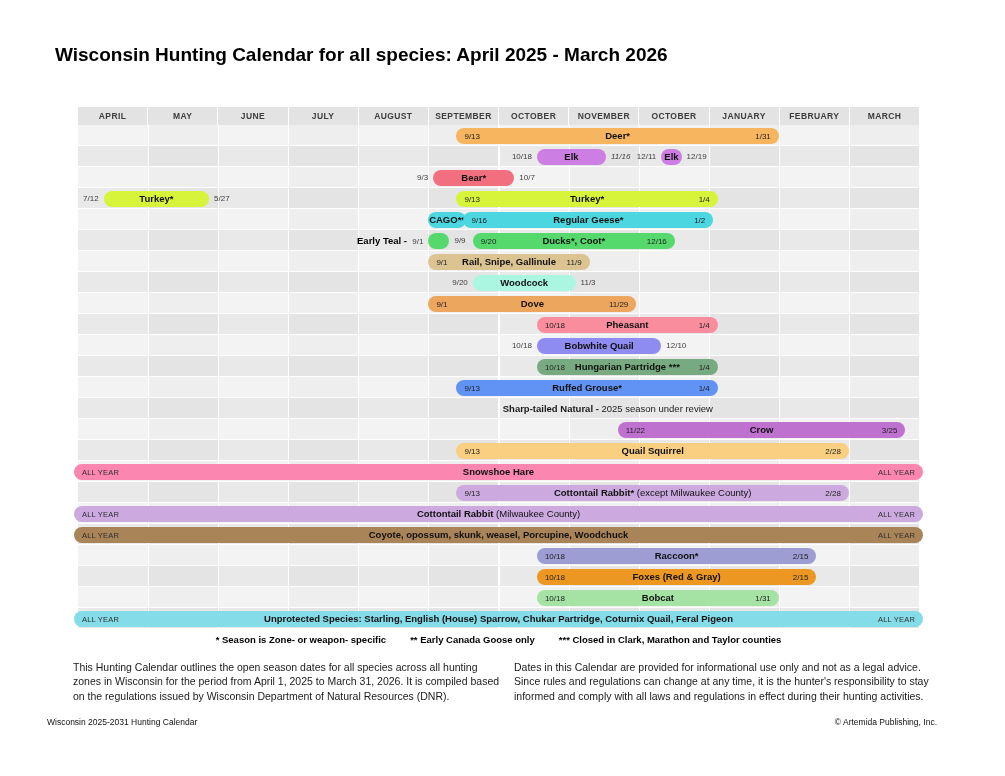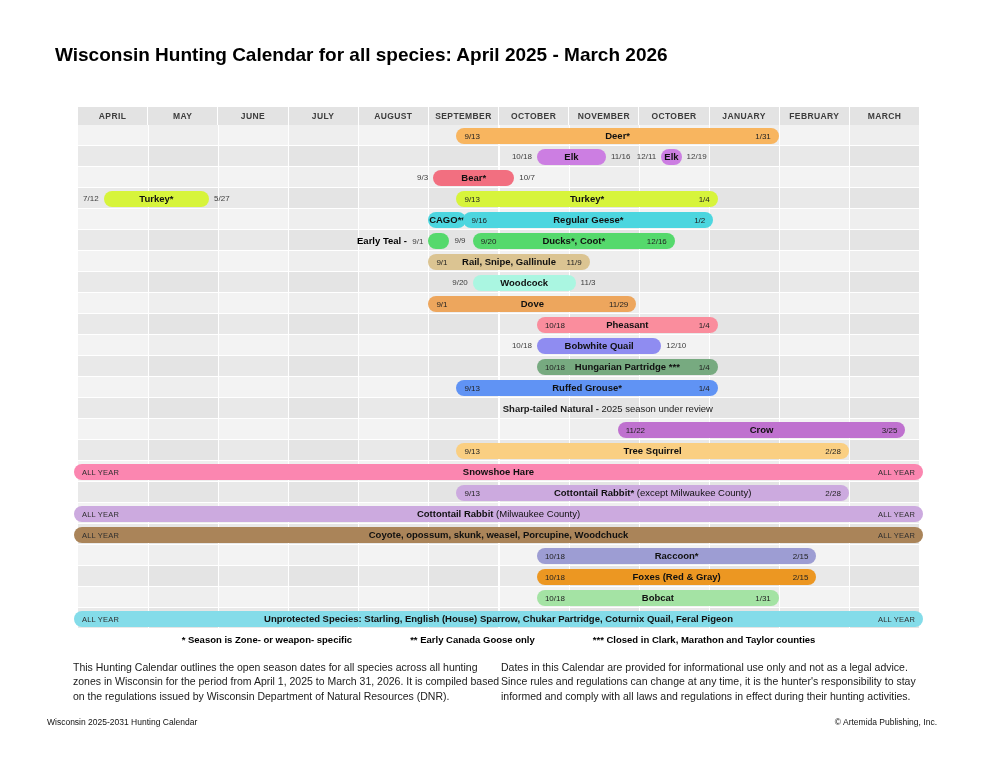--- a/index.html
+++ b/index.html
@@ -32,23 +32,23 @@
   .out-label { position:absolute; top:0; height:21px; line-height:21px; font-size:8px;
                color:#3d3d3d; white-space:nowrap; z-index:1; }
   .ol-l { left:0; text-align:right; }
   .out-label b { font-size:9.5px; color:#000; font-weight:bold; }
 
   .note { position:absolute; top:0; height:21px; line-height:21px; transform:translateX(-50%);
           font-size:9.5px; color:#1a1a1a; white-space:nowrap; z-index:2; }
   .note b { font-weight:bold; }
 
   .footnotes { position:absolute; left:78px; top:634px; width:841px; display:flex;
-               justify-content:center; gap:58px; font-size:9.5px; font-weight:bold; color:#000; }
-
-  .paras { position:absolute; left:73px; top:660px; width:870px; display:flex; }
+               justify-content:center; gap:24px; font-size:9.5px; font-weight:bold; color:#000; }
+
+  .paras { position:absolute; left:73px; top:660px; width:870px; display:flex; gap:13px; }
   .para { width:428px; font-size:10.5px; line-height:1.38; color:#1a1a1a; }
 
   .footer-left  { position:absolute; left:47px;  top:717px; font-size:8.5px; color:#111; }
   .footer-right { position:absolute; right:68px; top:717px; font-size:8.5px; color:#111; }
 </style>
 </head>
 <body>
 
 <div class="page">
   <div class="title">Wisconsin Hunting Calendar for all species: April 2025 - March 2026</div>
@@ -98,21 +98,21 @@
           <div class="cell" style="left: 50%; width: 8.33333%; background: rgb(233, 233, 233);"></div>
           <div class="cell" style="left: 58.3333%; width: 8.33333%; background: rgb(228, 228, 228);"></div>
           <div class="cell" style="left: 66.6667%; width: 8.33333%; background: rgb(233, 233, 233);"></div>
           <div class="cell" style="left: 75%; width: 8.33333%; background: rgb(228, 228, 228);"></div>
           <div class="cell" style="left: 83.3333%; width: 8.33333%; background: rgb(233, 233, 233);"></div>
           <div class="cell" style="left: 91.6667%; width: 8.33333%; background: rgb(228, 228, 228);"></div>
           <div class="bar" style="background: rgb(204, 126, 226); left: 54.5699%; width: 8.20789%;">
             <span class="bname"><b>Elk</b></span>
           </div>
           <span class="out-label ol-l" style="width: calc(54.5699% - 5px);">10/18</span>
-          <span class="out-label" style="left: calc(62.7778% + 5px);">11/16</span>
+          <span class="out-label" style="left: calc(62.7778% + 5px); font-style: italic;">11/16</span>
           <div class="bar" style="background: rgb(204, 126, 226); left: 69.3548%; width: 2.41935%;">
             <span class="bname"><b>Elk</b></span>
           </div>
           <span class="out-label ol-l" style="width: calc(69.3548% - 5px);">12/11</span>
           <span class="out-label" style="left: calc(71.7742% + 5px);">12/19</span>
         </div>
         <div class="crow">
           <div class="cell" style="left: 0%; width: 8.33333%; background: rgb(243, 243, 243); border-left: none;"></div>
           <div class="cell" style="left: 8.33333%; width: 8.33333%; background: rgb(238, 238, 238);"></div>
           <div class="cell" style="left: 16.6667%; width: 8.33333%; background: rgb(243, 243, 243);"></div>
@@ -373,21 +373,21 @@
           <div class="cell" style="left: 25%; width: 8.33333%; background: rgb(228, 228, 228);"></div>
           <div class="cell" style="left: 33.3333%; width: 8.33333%; background: rgb(233, 233, 233);"></div>
           <div class="cell" style="left: 41.6667%; width: 8.33333%; background: rgb(228, 228, 228);"></div>
           <div class="cell" style="left: 50%; width: 8.33333%; background: rgb(233, 233, 233);"></div>
           <div class="cell" style="left: 58.3333%; width: 8.33333%; background: rgb(228, 228, 228);"></div>
           <div class="cell" style="left: 66.6667%; width: 8.33333%; background: rgb(233, 233, 233);"></div>
           <div class="cell" style="left: 75%; width: 8.33333%; background: rgb(228, 228, 228);"></div>
           <div class="cell" style="left: 83.3333%; width: 8.33333%; background: rgb(233, 233, 233);"></div>
           <div class="cell" style="left: 91.6667%; width: 8.33333%; background: rgb(228, 228, 228);"></div>
           <div class="bar" style="background: rgb(250, 207, 130); left: 45%; width: 46.6667%;">
-            <span class="bname"><b>Tree Squirrel</b></span>
+            <span class="bname"><b>Quail Squirrel</b></span>
             <span class="dl l">9/13</span>
             <span class="dl r">2/28</span>
           </div>
         </div>
         <div class="crow">
           <div class="cell" style="left: 0%; width: 8.33333%; background: rgb(243, 243, 243); border-left: none;"></div>
           <div class="cell" style="left: 8.33333%; width: 8.33333%; background: rgb(238, 238, 238);"></div>
           <div class="cell" style="left: 16.6667%; width: 8.33333%; background: rgb(243, 243, 243);"></div>
           <div class="cell" style="left: 25%; width: 8.33333%; background: rgb(238, 238, 238);"></div>
           <div class="cell" style="left: 33.3333%; width: 8.33333%; background: rgb(243, 243, 243);"></div>

